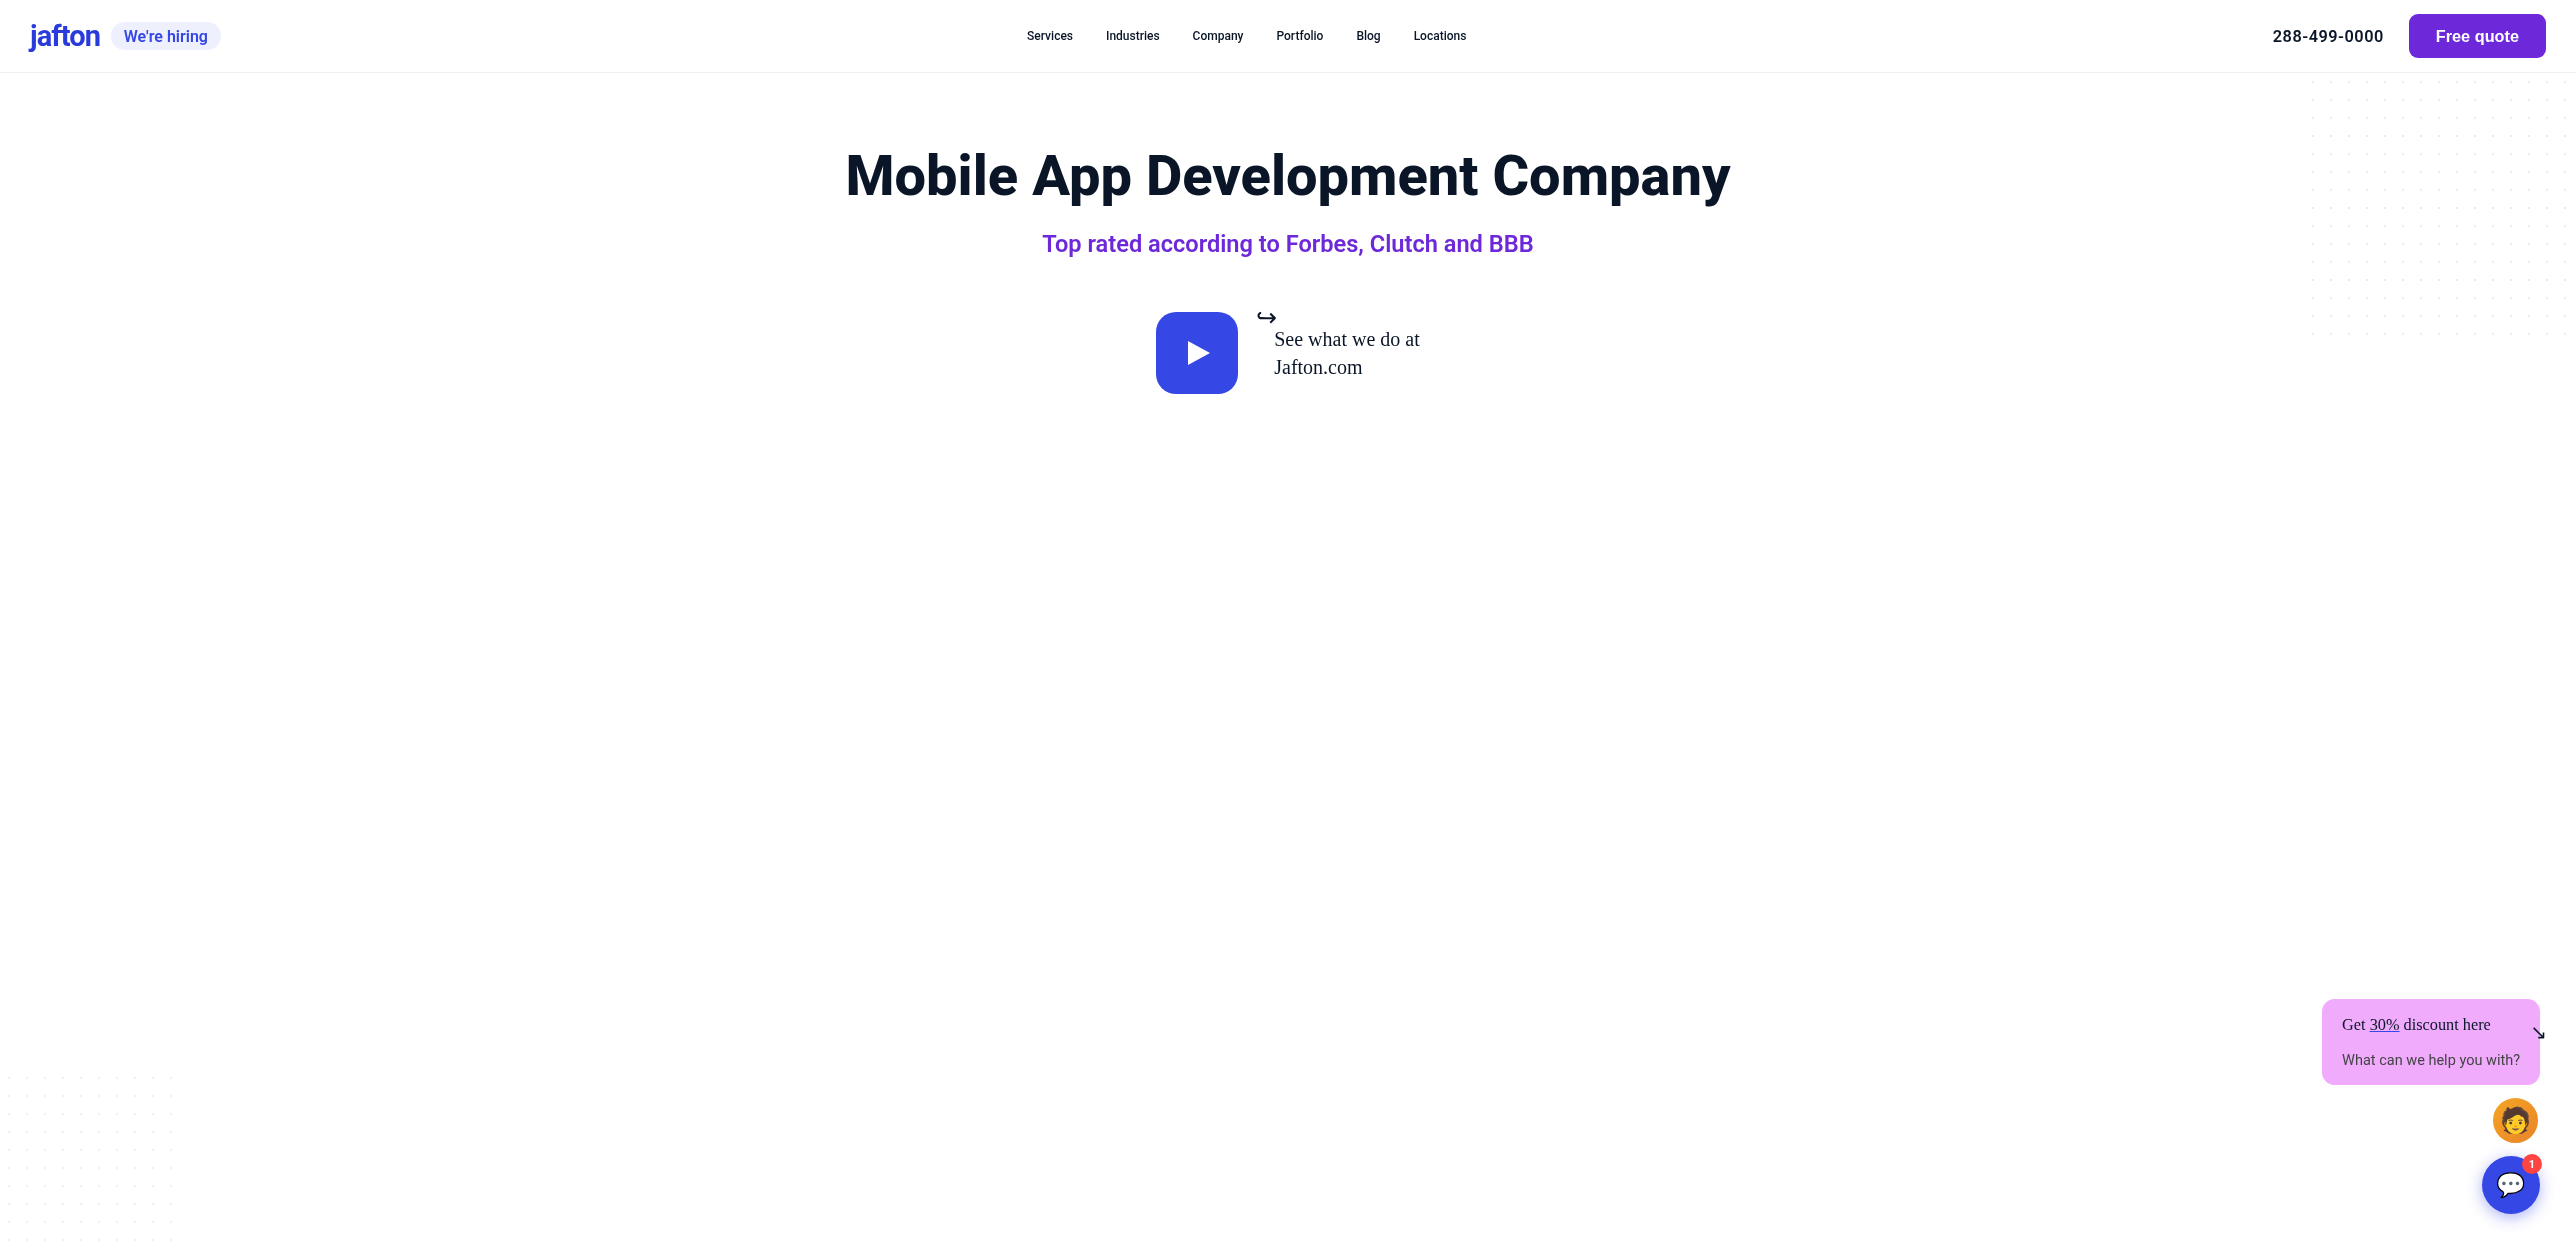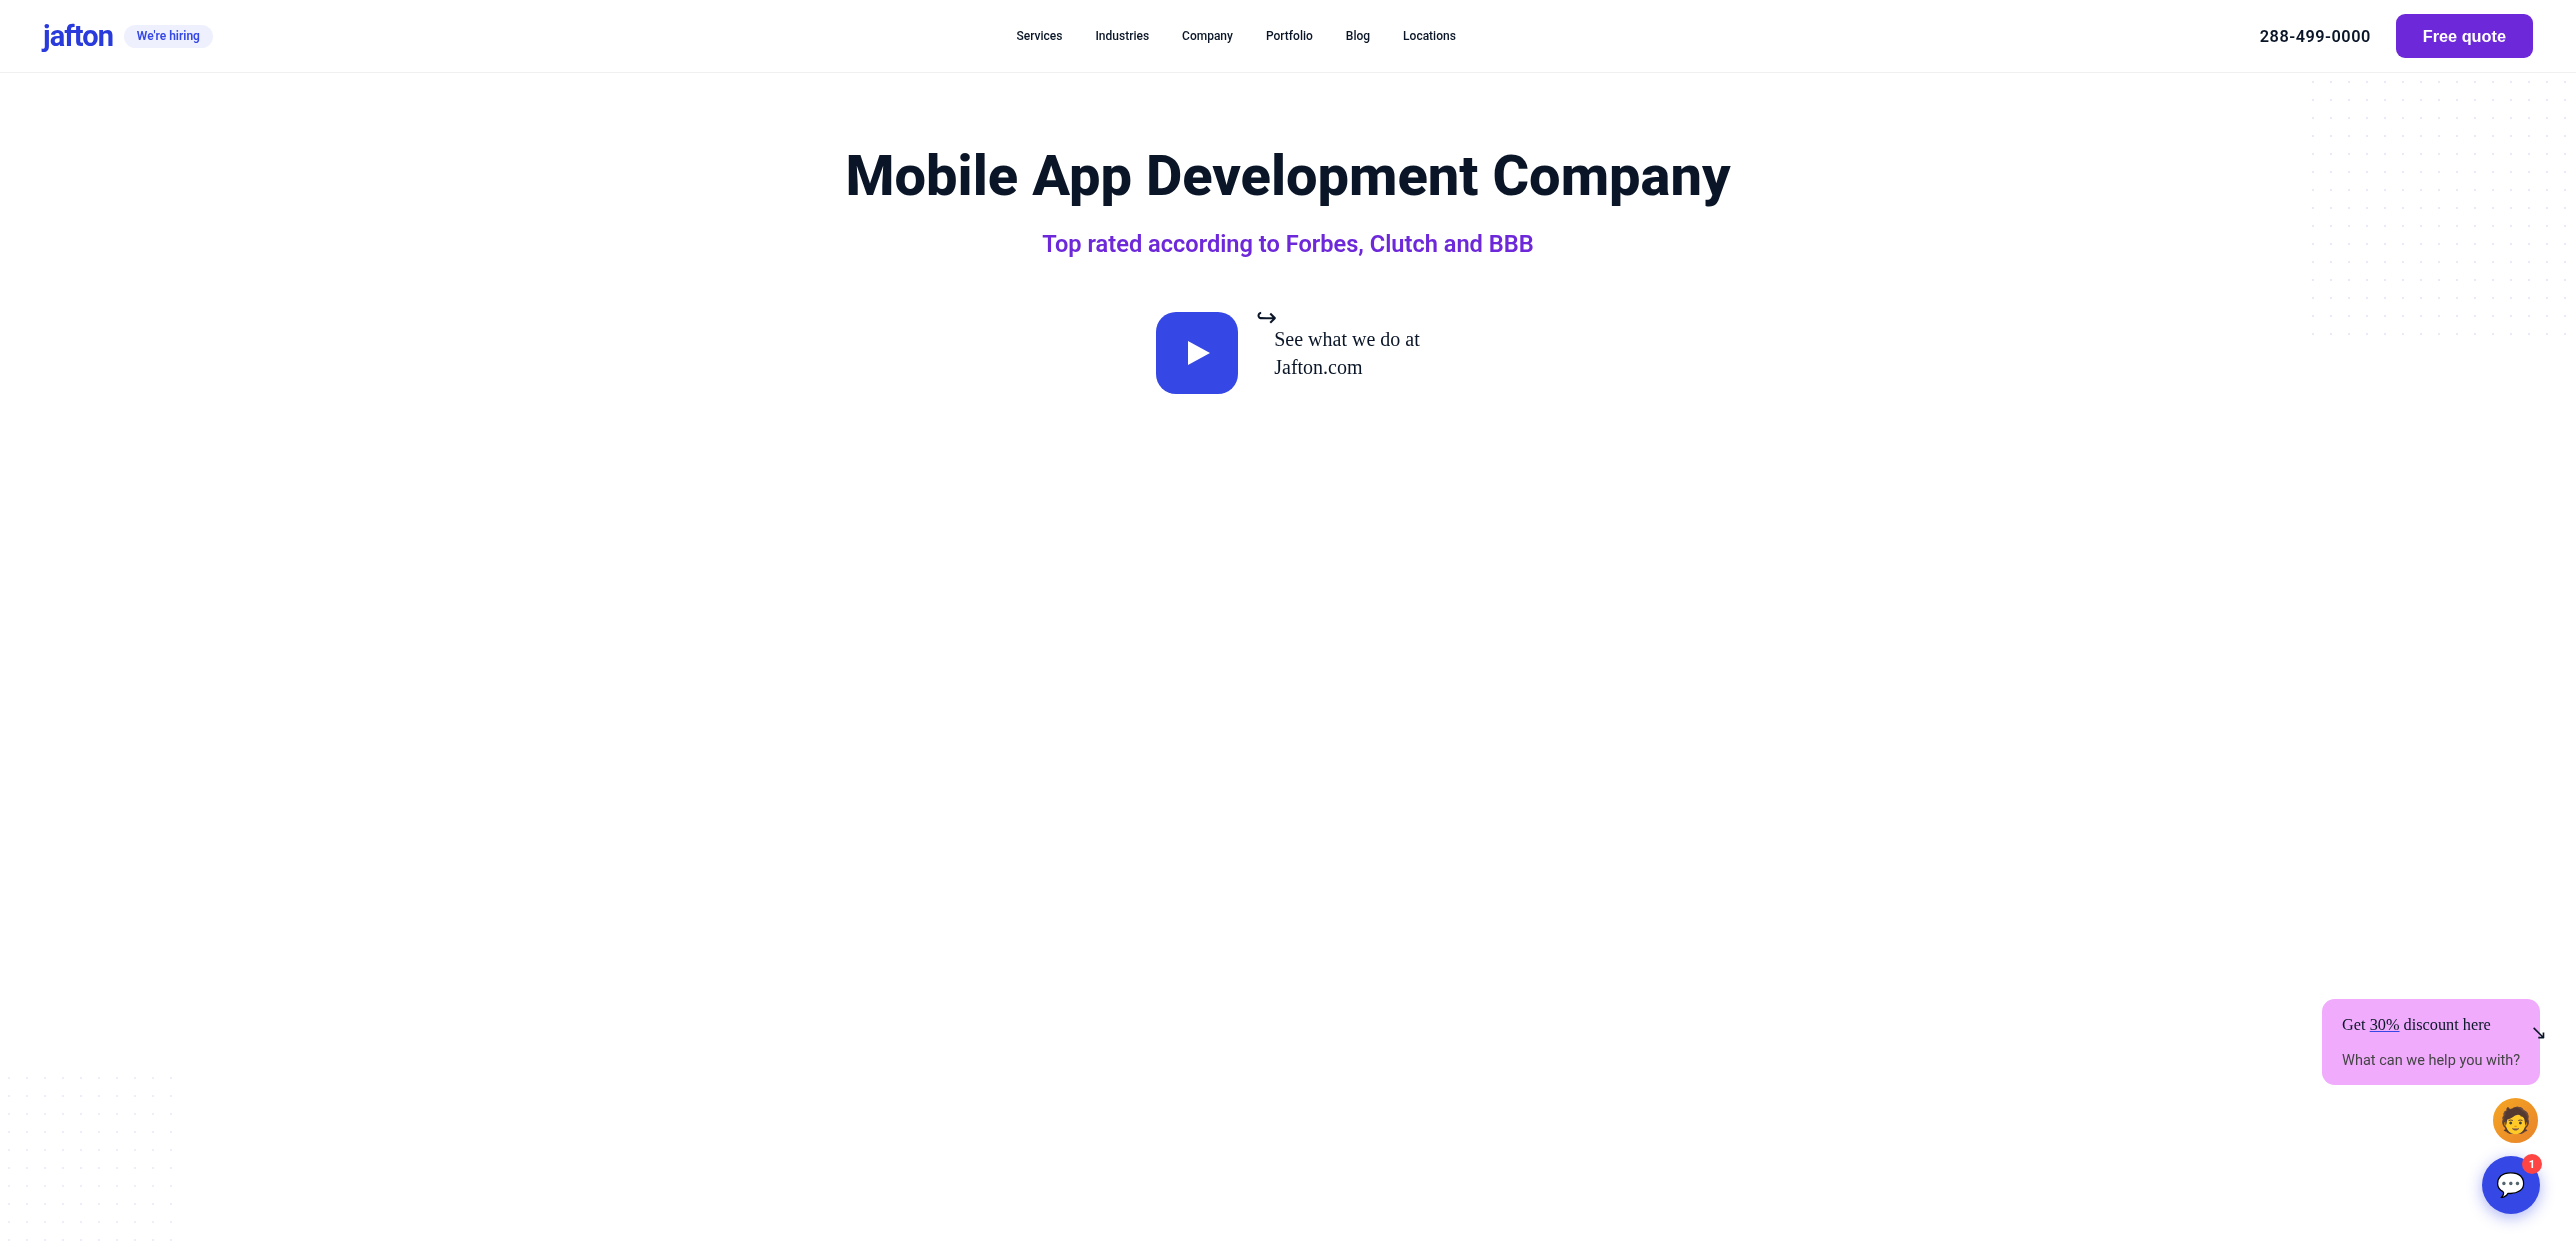--- a/index.html
+++ b/index.html
@@ -13,21 +13,21 @@
       background: #ffffff;
       color: #0a1628;
       min-height: 100vh;
     }
 
     
     header {
       display: flex;
       align-items: center;
       justify-content: space-between;
-      padding: 0 43px;
+      padding: 0 30px;
       height: 73px;
       background: #ffffff;
       border-bottom: 0.9px solid #f0f0f0;
     }
 
     .header-left {
       display: flex;
       align-items: center;
       gap: 11px;
     }
@@ -35,21 +35,21 @@
     .logo {
       font-size: 29px;
       font-weight: 700;
       color: #2a3bdc;
       letter-spacing: -0.9px;
     }
 
     .hiring-badge {
       background: #eef0fd;
       color: #3547e5;
-      font-size: 12px;
+      font-size: 16px;
       font-weight: 600;
       padding: 4.5px 12.7px;
       border-radius: 18px;
       white-space: nowrap;
       text-align: right;
     }
 
     nav {
       display: flex;
       align-items: center;

